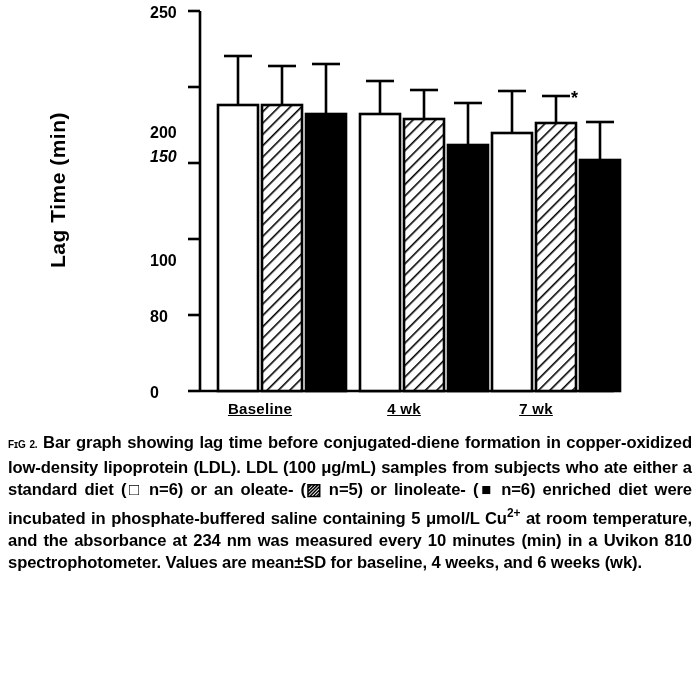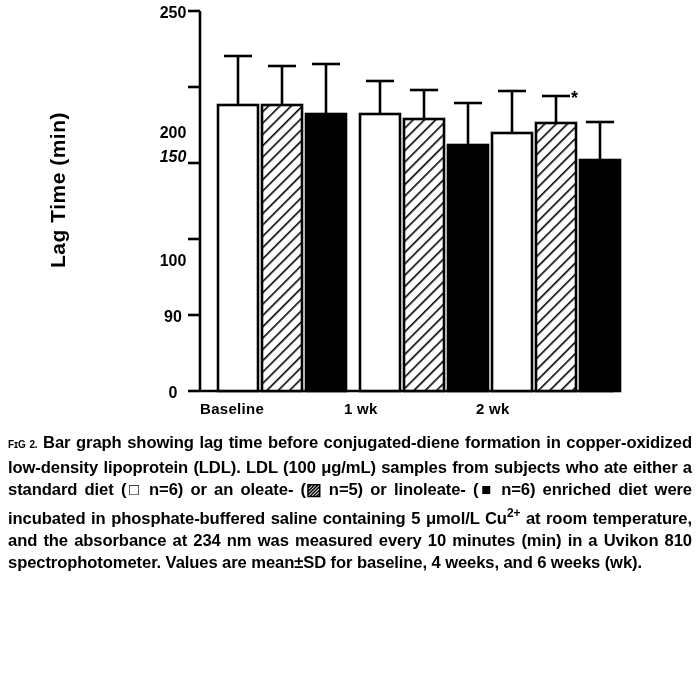--- a/index.html
+++ b/index.html
@@ -41,32 +41,33 @@
     transform: rotate(-90deg);
     transform-origin: 50% 50%;
     font-size: 21px;
     font-weight: bold;
     letter-spacing: 0.5px;
     white-space: nowrap;
   }
 
   .tick-label {
     position: absolute;
-    text-align: center;
+    text-align: left;
     width: 46px;
     font-size: 16px;
     font-weight: bold;
   }
 
   .group-label {
     position: absolute;
-    text-align: left;
+    text-align: center;
     font-size: 15px;
     font-weight: bold;
     letter-spacing: 0.3px;
+    text-decoration: underline;
   }
 
   .star {
     position: absolute;
     font-size: 18px;
     font-weight: bold;
     line-height: 1;
   }
 
   
@@ -90,26 +91,26 @@
 <body>
 
 <div id="figure">
 
   <div id="y-axis-title">Lag Time (min)</div>
 
   <div class="tick-label" style="left:150px; top:4px;">250</div>
   <div class="tick-label" style="left:150px; top:80px;margin-top:44px;">200</div>
   <div class="tick-label" style="left:150px; top:148px;font-style:italic;">150</div>
   <div class="tick-label" style="left:150px; top:232px;margin-top:20px;">100</div>
-  <div class="tick-label" style="left:150px; top:308px;">90</div>
+  <div class="tick-label" style="left:150px; top:308px;">80</div>
   <div class="tick-label" style="left:150px; top:384px;">0</div>
 
   <div class="group-label" style="left:200px; top:400px; width:120px;">Baseline</div>
-  <div class="group-label" style="left:344px; top:400px; width:120px;">1 wk</div>
-  <div class="group-label" style="left:476px; top:400px; width:120px;">2 wk</div>
+  <div class="group-label" style="left:344px; top:400px; width:120px;">4 wk</div>
+  <div class="group-label" style="left:476px; top:400px; width:120px;">7 wk</div>
 
   <div class="star" style="left:571px; top:89px;">*</div>
 
   <svg class="plot-svg" width="700" height="430" viewBox="0 0 700 430">
     <defs>
       <pattern id="hatch" width="8" height="8" patternTransform="rotate(45)" patternUnits="userSpaceOnUse">
         <rect width="8" height="8" fill="#ffffff"></rect>
         <line x1="0" y1="0" x2="0" y2="8" stroke="#000000" stroke-width="3.2"></line>
       </pattern>
     </defs>

